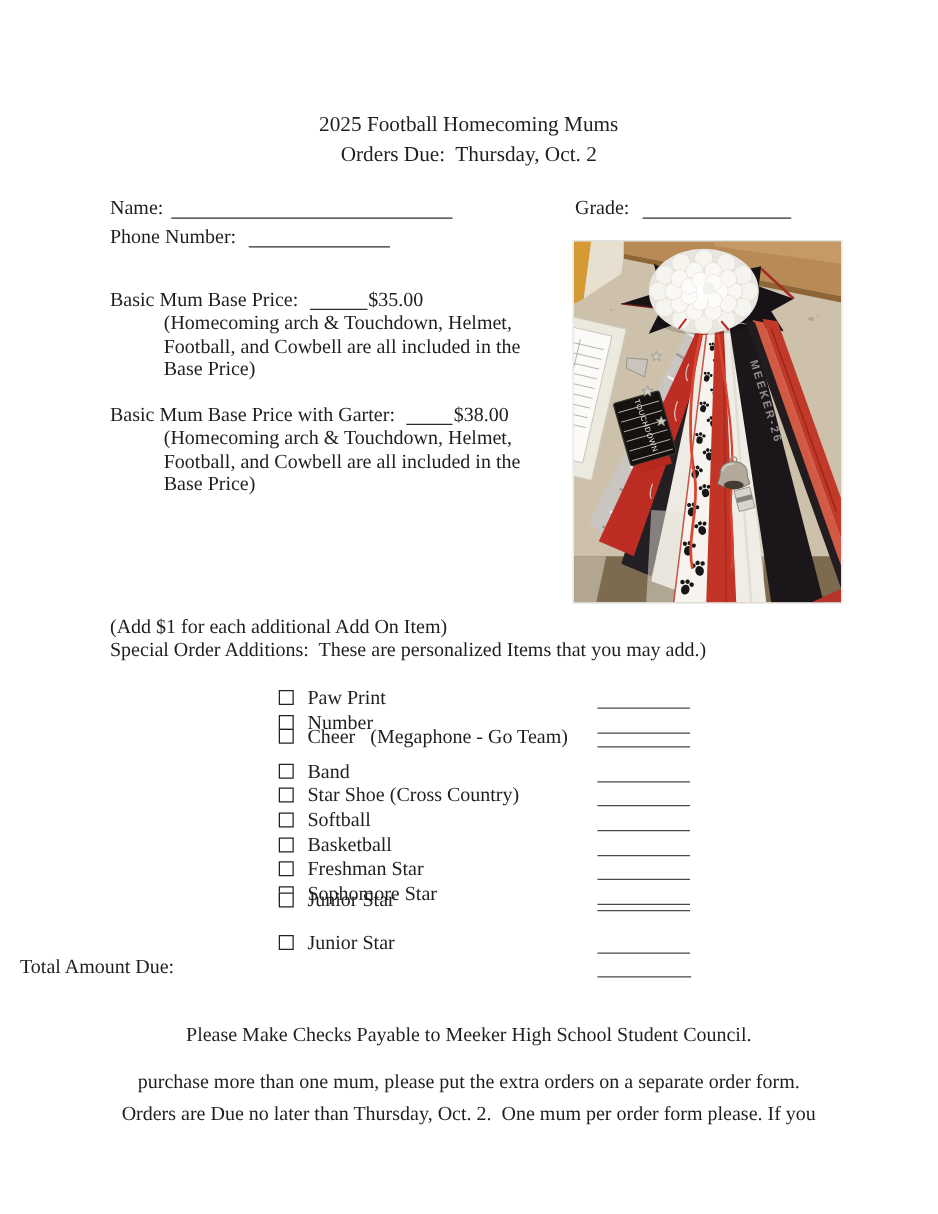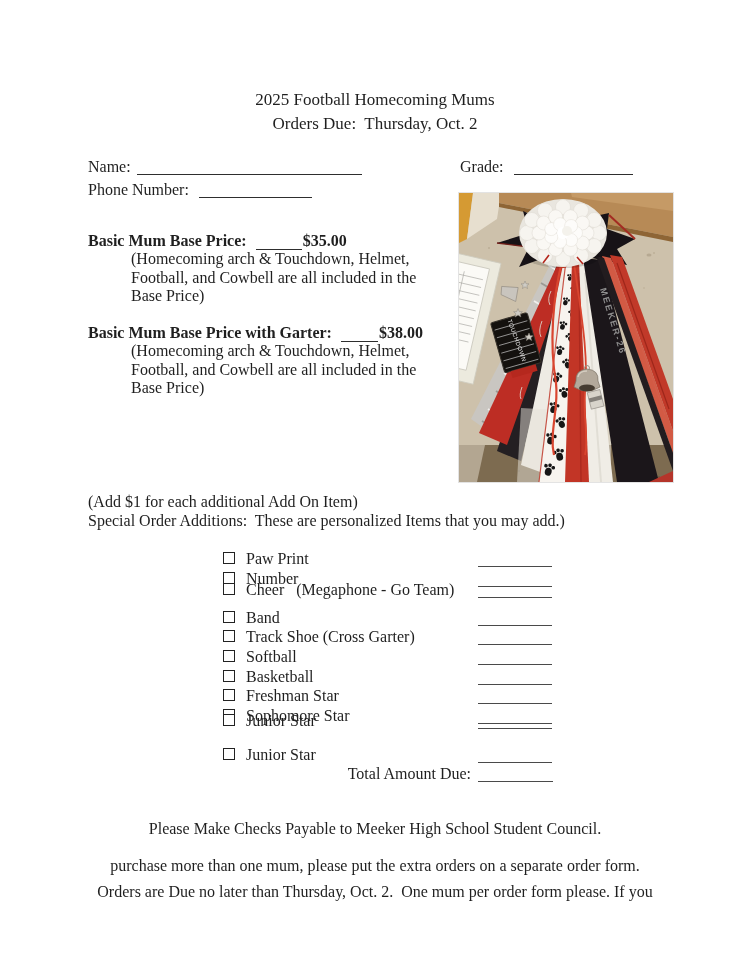--- a/index.html
+++ b/index.html
@@ -5,21 +5,21 @@
   html,body{margin:0;padding:0;background:#fff;}
   .page{position:relative;width:750px;height:971px;background:#ffffff;overflow:hidden;
         font-family:"Liberation Serif","DejaVu Serif",serif;color:#1f1f1f;}
   .abs{position:absolute;}
   .pre{white-space:pre;}
   .center{left:0;width:750px;text-align:center;}
   .t16{font-size:16px;line-height:18.5px;}
   .t17{font-size:17px;line-height:24px;}
   .wline{border-bottom:1.5px solid #2e2e2e;}
   .blank-inline{display:inline-block;height:13px;border-bottom:1.5px solid #2e2e2e;vertical-align:baseline;margin:0 1px 0 9px;}
-  .price-row{display:flex;align-items:flex-end;font-size:16px;font-weight:bold;}
+  .price-row{display:flex;align-items:center;font-size:16px;}
   .note div{font-size:16px;line-height:18.5px;white-space:pre;}
   .addon-row{position:absolute;left:0;width:750px;height:19.6px;}
   .cb{position:absolute;left:223px;top:3px;width:10px;height:10px;border:1.6px solid #222;background:#fff;}
   .addon-label{position:absolute;left:246px;top:0;font-size:16px;line-height:19px;white-space:pre;}
   .amt{position:absolute;left:478px;top:0;width:74px;height:17px;border-bottom:1.5px solid #4a4a4a;}
   .photo{position:absolute;left:459px;top:193px;width:214px;height:289px;outline:1px solid #e3e3e3;}
 </style>
 </head>
 <body>
 
@@ -317,21 +317,21 @@
       <span class="addon-label">Cheer   (Megaphone - Go Team)</span>
       <span class="amt"></span>
     </div>
     <div class="addon-row" style="top:58.8px;">
       <span class="cb"></span>
       <span class="addon-label">Band</span>
       <span class="amt"></span>
     </div>
     <div class="addon-row" style="top:78.4px;">
       <span class="cb"></span>
-      <span class="addon-label">Track Shoe (Cross Garter)</span>
+      <span class="addon-label">Star Shoe (Cross Country)</span>
       <span class="amt"></span>
     </div>
     <div class="addon-row" style="top:98px;">
       <span class="cb"></span>
       <span class="addon-label">Softball</span>
       <span class="amt"></span>
     </div>
     <div class="addon-row" style="top:117.6px;">
       <span class="cb"></span>
       <span class="addon-label">Basketball</span>
@@ -352,20 +352,20 @@
       <span class="addon-label">Junior Star</span>
       <span class="amt"></span>
     </div>
     <div class="addon-row" style="top:196px;">
       <span class="cb"></span>
       <span class="addon-label">Junior Star</span>
       <span class="amt"></span>
     </div>
   </div>
 
-  <div class="abs t16" style="left:1px;top:765px;width:470px;text-align:right;">Total Amount Due:</div>
+  <div class="abs t16" style="left:16px;top:765px;width:470px;text-align:left;">Total Amount Due:</div>
   <div class="abs" style="left:478px;top:765px;width:75px;height:16px;border-bottom:1.5px solid #4a4a4a;"></div>
 
   <div class="abs center t16 pre" style="top:820px;text-align:center;">Please Make Checks Payable to Meeker High School Student Council.</div>
   <div class="abs center t16 pre" style="top:883px;">Orders are Due no later than Thursday, Oct. 2.  One mum per order form please. If you</div>
   <div class="abs center t16 pre" style="top:857px;">purchase more than one mum, please put the extra orders on a separate order form.</div>
 
 </div>
 
 </body></html>

